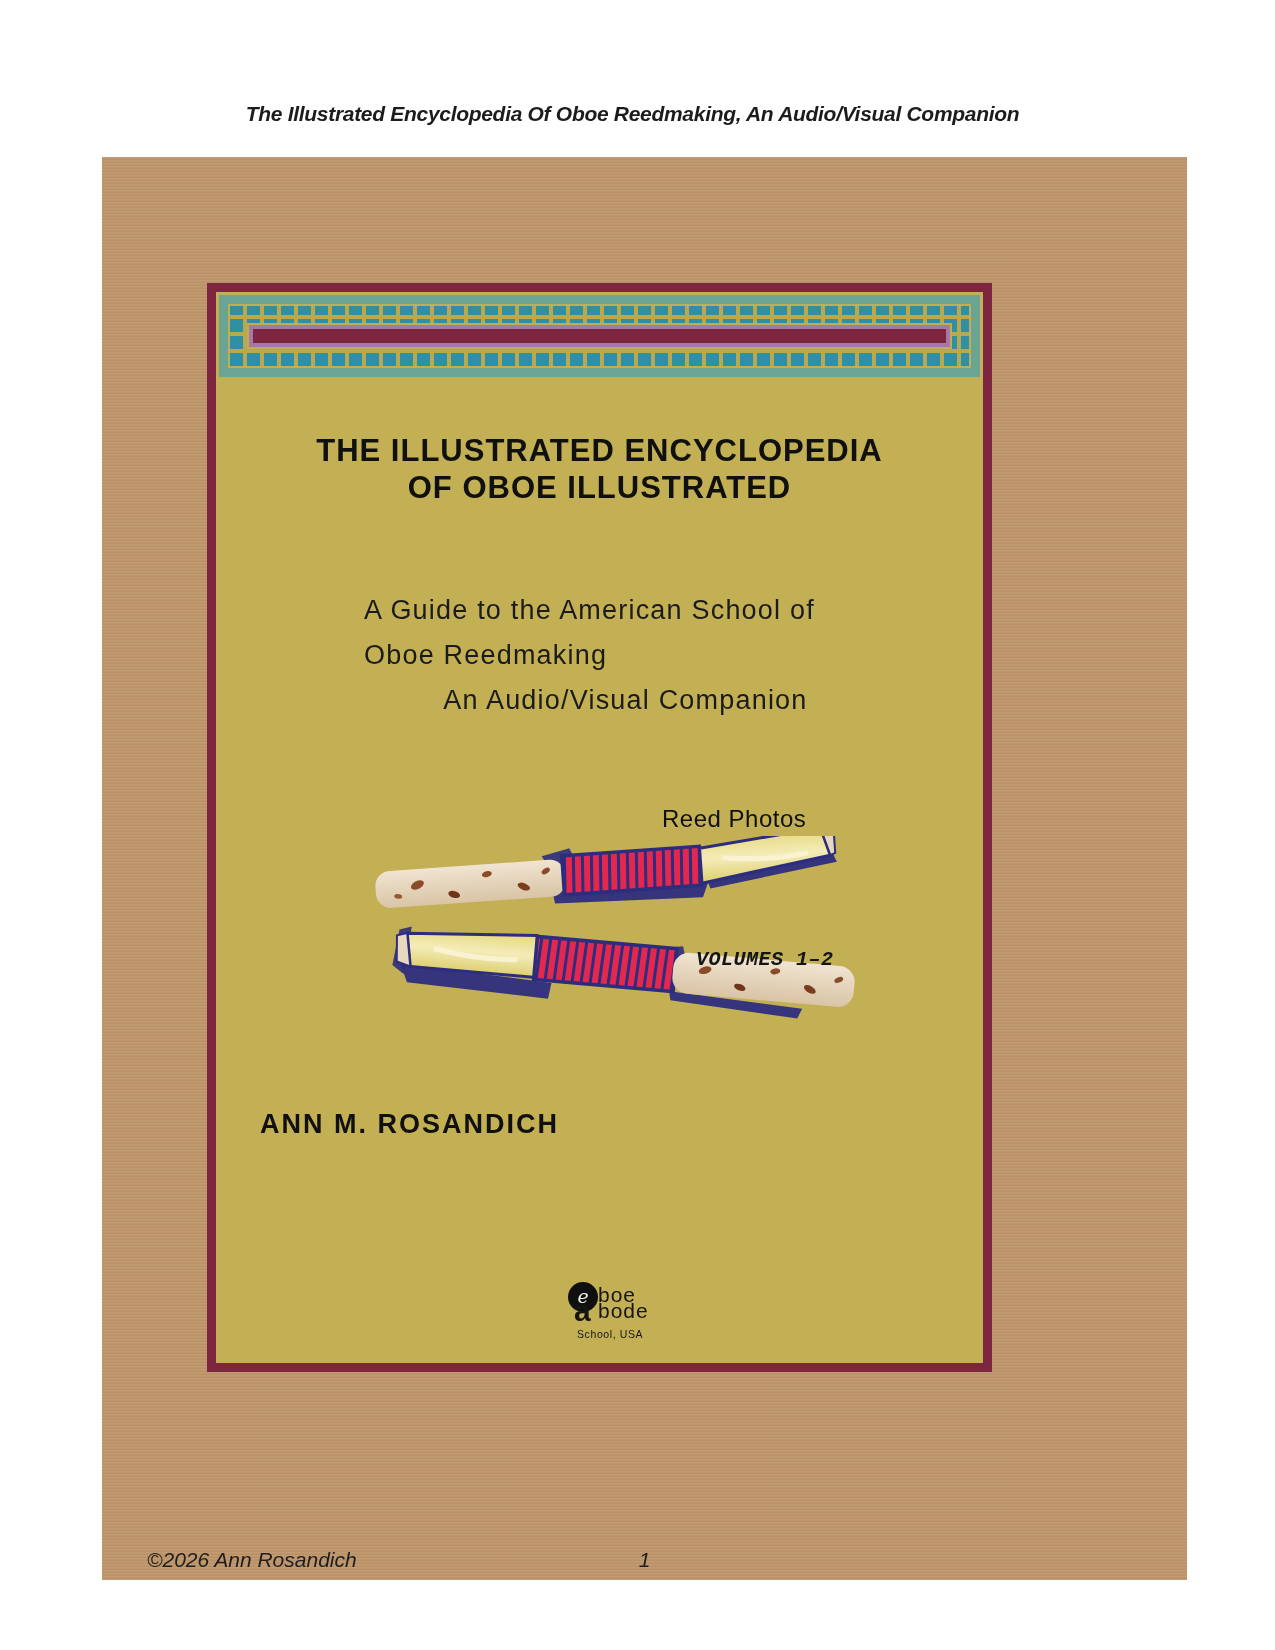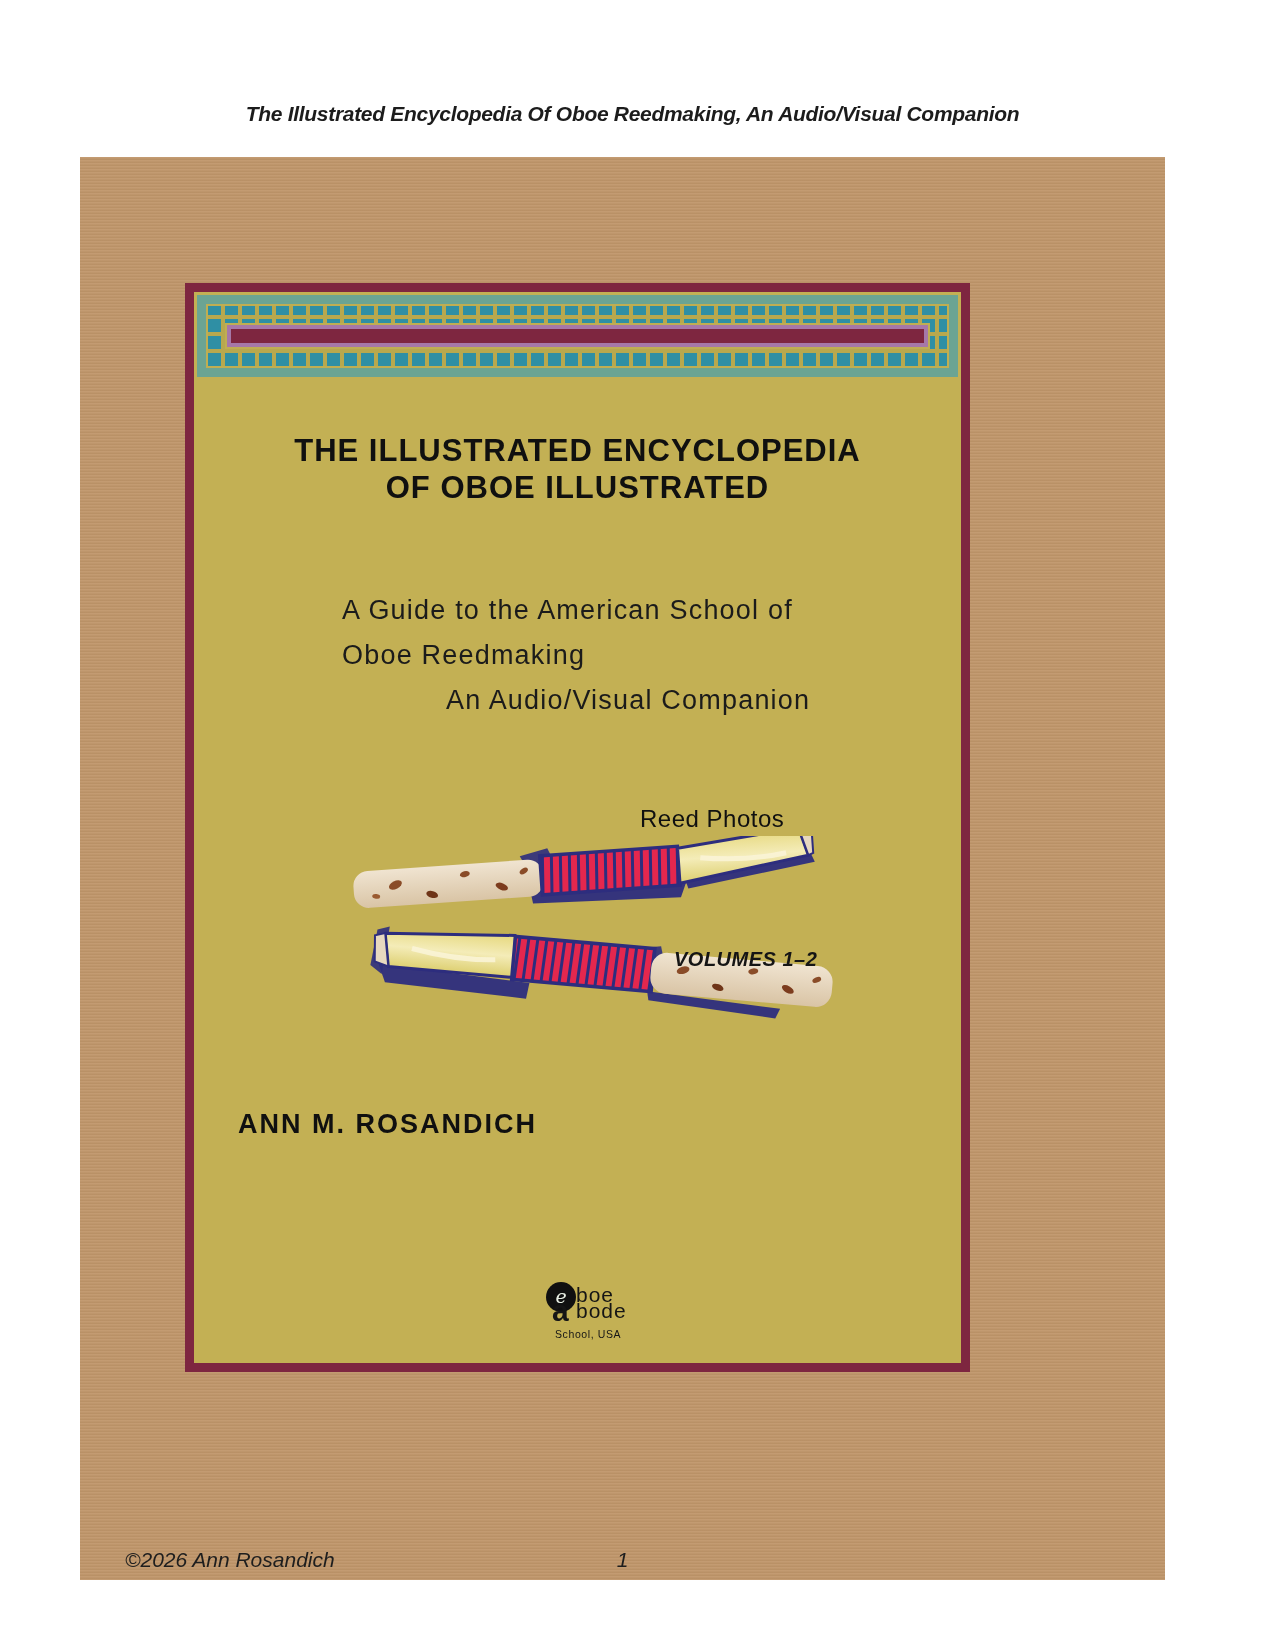--- a/index.html
+++ b/index.html
@@ -7,21 +7,21 @@
   .page {
     position:relative; width:1275px; height:1650px; background:#ffffff;
     overflow:hidden; margin:0 auto;
   }
   .running-header {
     position:absolute; top:102px; left:0; right:10px; text-align:center;
     font-size:21px; font-style:italic; font-weight:bold; color:#1c1c1c;
     letter-spacing:-0.3px;
   }
   .tan-panel {
-    position:absolute; left:80px; top:157px; width:1085px; height:1423px;
+    position:absolute; left:102px; top:157px; width:1085px; height:1423px;
     background-color:#c0966a;
     background-image:repeating-linear-gradient(180deg, rgba(255,255,255,.05) 0 1px, rgba(0,0,0,.035) 2px 3px);
   }
   
   .frame { position:absolute; left:105px; top:126px; width:785px; height:1089px; background:#7e2640; padding:9px; }
   .frame > div { height:100%; }
   .b-gold1 { background:#c3b054; padding:3px; }
   .b-sage  { background:#6ba493; padding:9px; }
   .b-gold2 { background:#bfae52; padding:2px; }
   .b-squares {
@@ -41,30 +41,31 @@
   }
   .title-block {
     position:absolute; top:96px; left:0; width:100%;
     text-align:center; font-weight:bold; font-size:31px; line-height:37px;
     letter-spacing:1px; color:#101010;
   }
   .subtitle-block {
     position:absolute; top:252px; left:104px;
     font-size:27px; line-height:45px; letter-spacing:1.2px; color:#1b1b1b;
   }
-  .subtitle-line3 { margin-left:104px; }
+  .subtitle-line3 { margin-left:72px;text-align:center; }
   .reed-photos {
     position:absolute; top:469px; left:402px;
     font-size:24px; font-weight:normal; letter-spacing:0.5px; color:#101010;
   }
   .reeds-svg { position:absolute; top:500px; left:106px; }
   .volumes {
     position:absolute; top:612px; left:436px;
     font-size:20px; font-weight:bold; font-style:italic; color:#151515; letter-spacing:0.5px;
     z-index:3;
+    font-family:Liberation Mono, monospace;
   }
   .author {
     position:absolute; top:773px; left:0; width:100%; text-align:left;
     font-size:27px; font-weight:bold; letter-spacing:2px; color:#101010;
   }
   .logo { position:absolute; top:946px; left:308px; width:130px; height:66px; color:#151515; }
   .logo-disc {
     position:absolute; left:0; top:0; width:30px; height:30px;
     background:#101010; border-radius:50%;
     color:#e8efe4; font-size:19px; line-height:29px; text-align:center;

